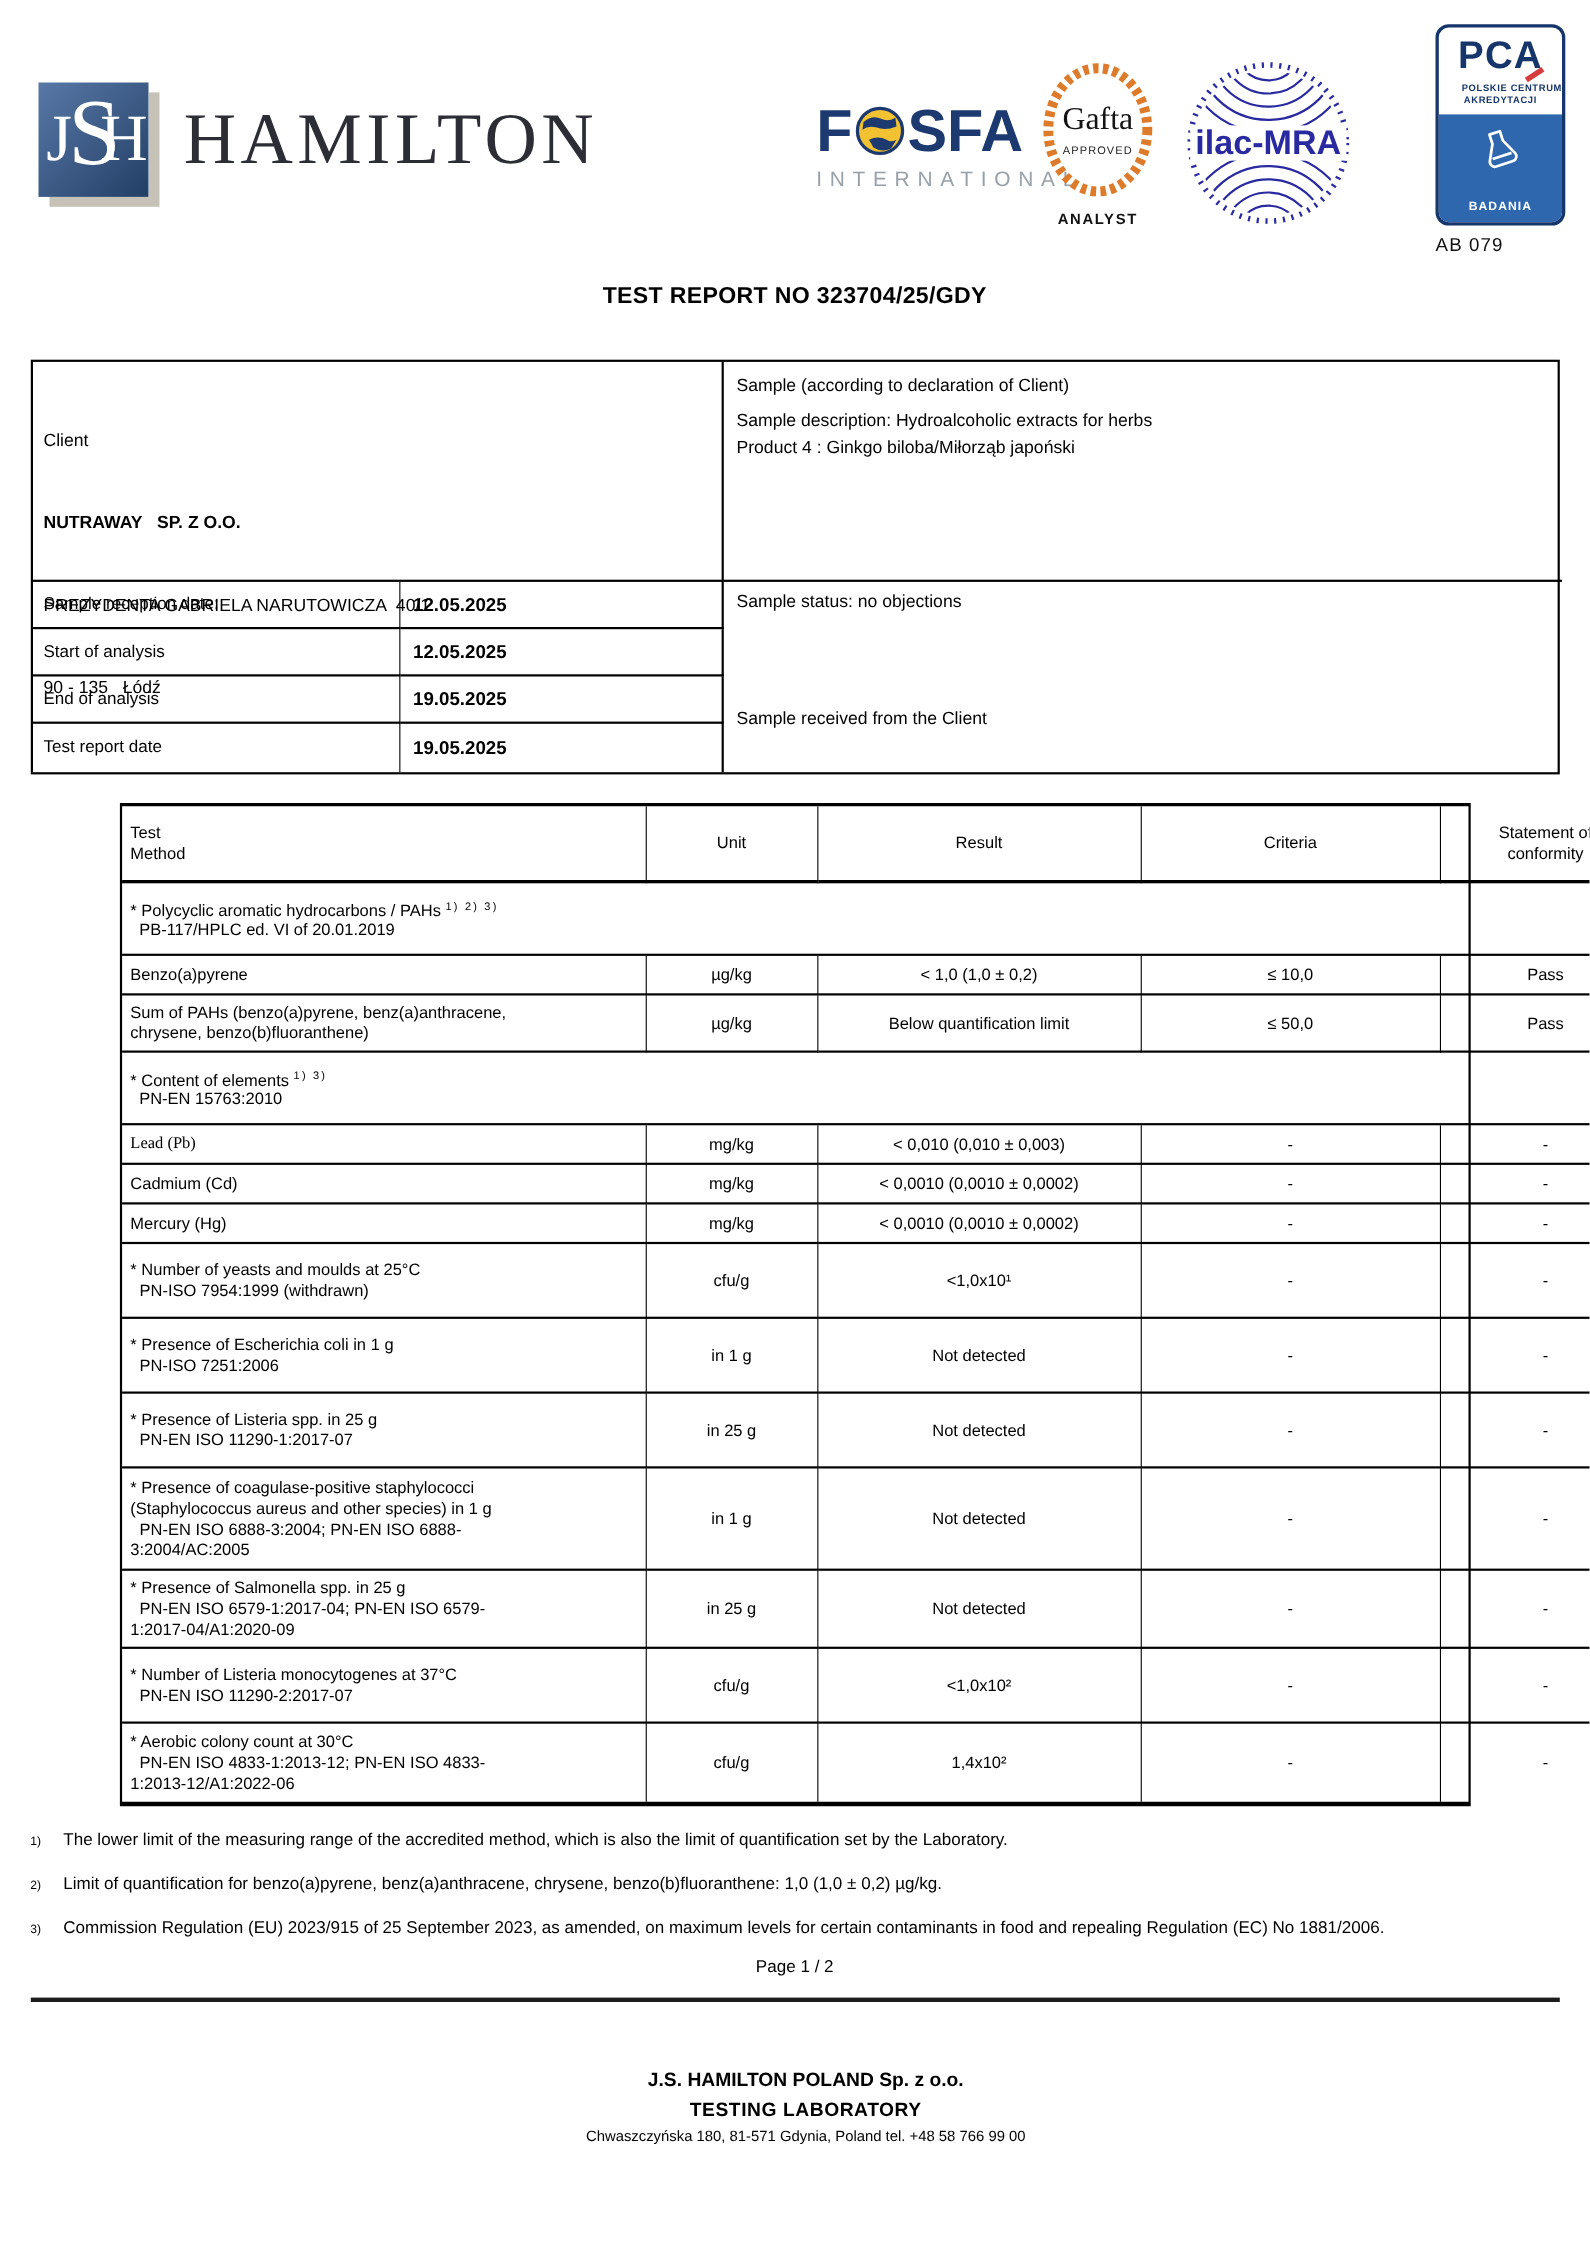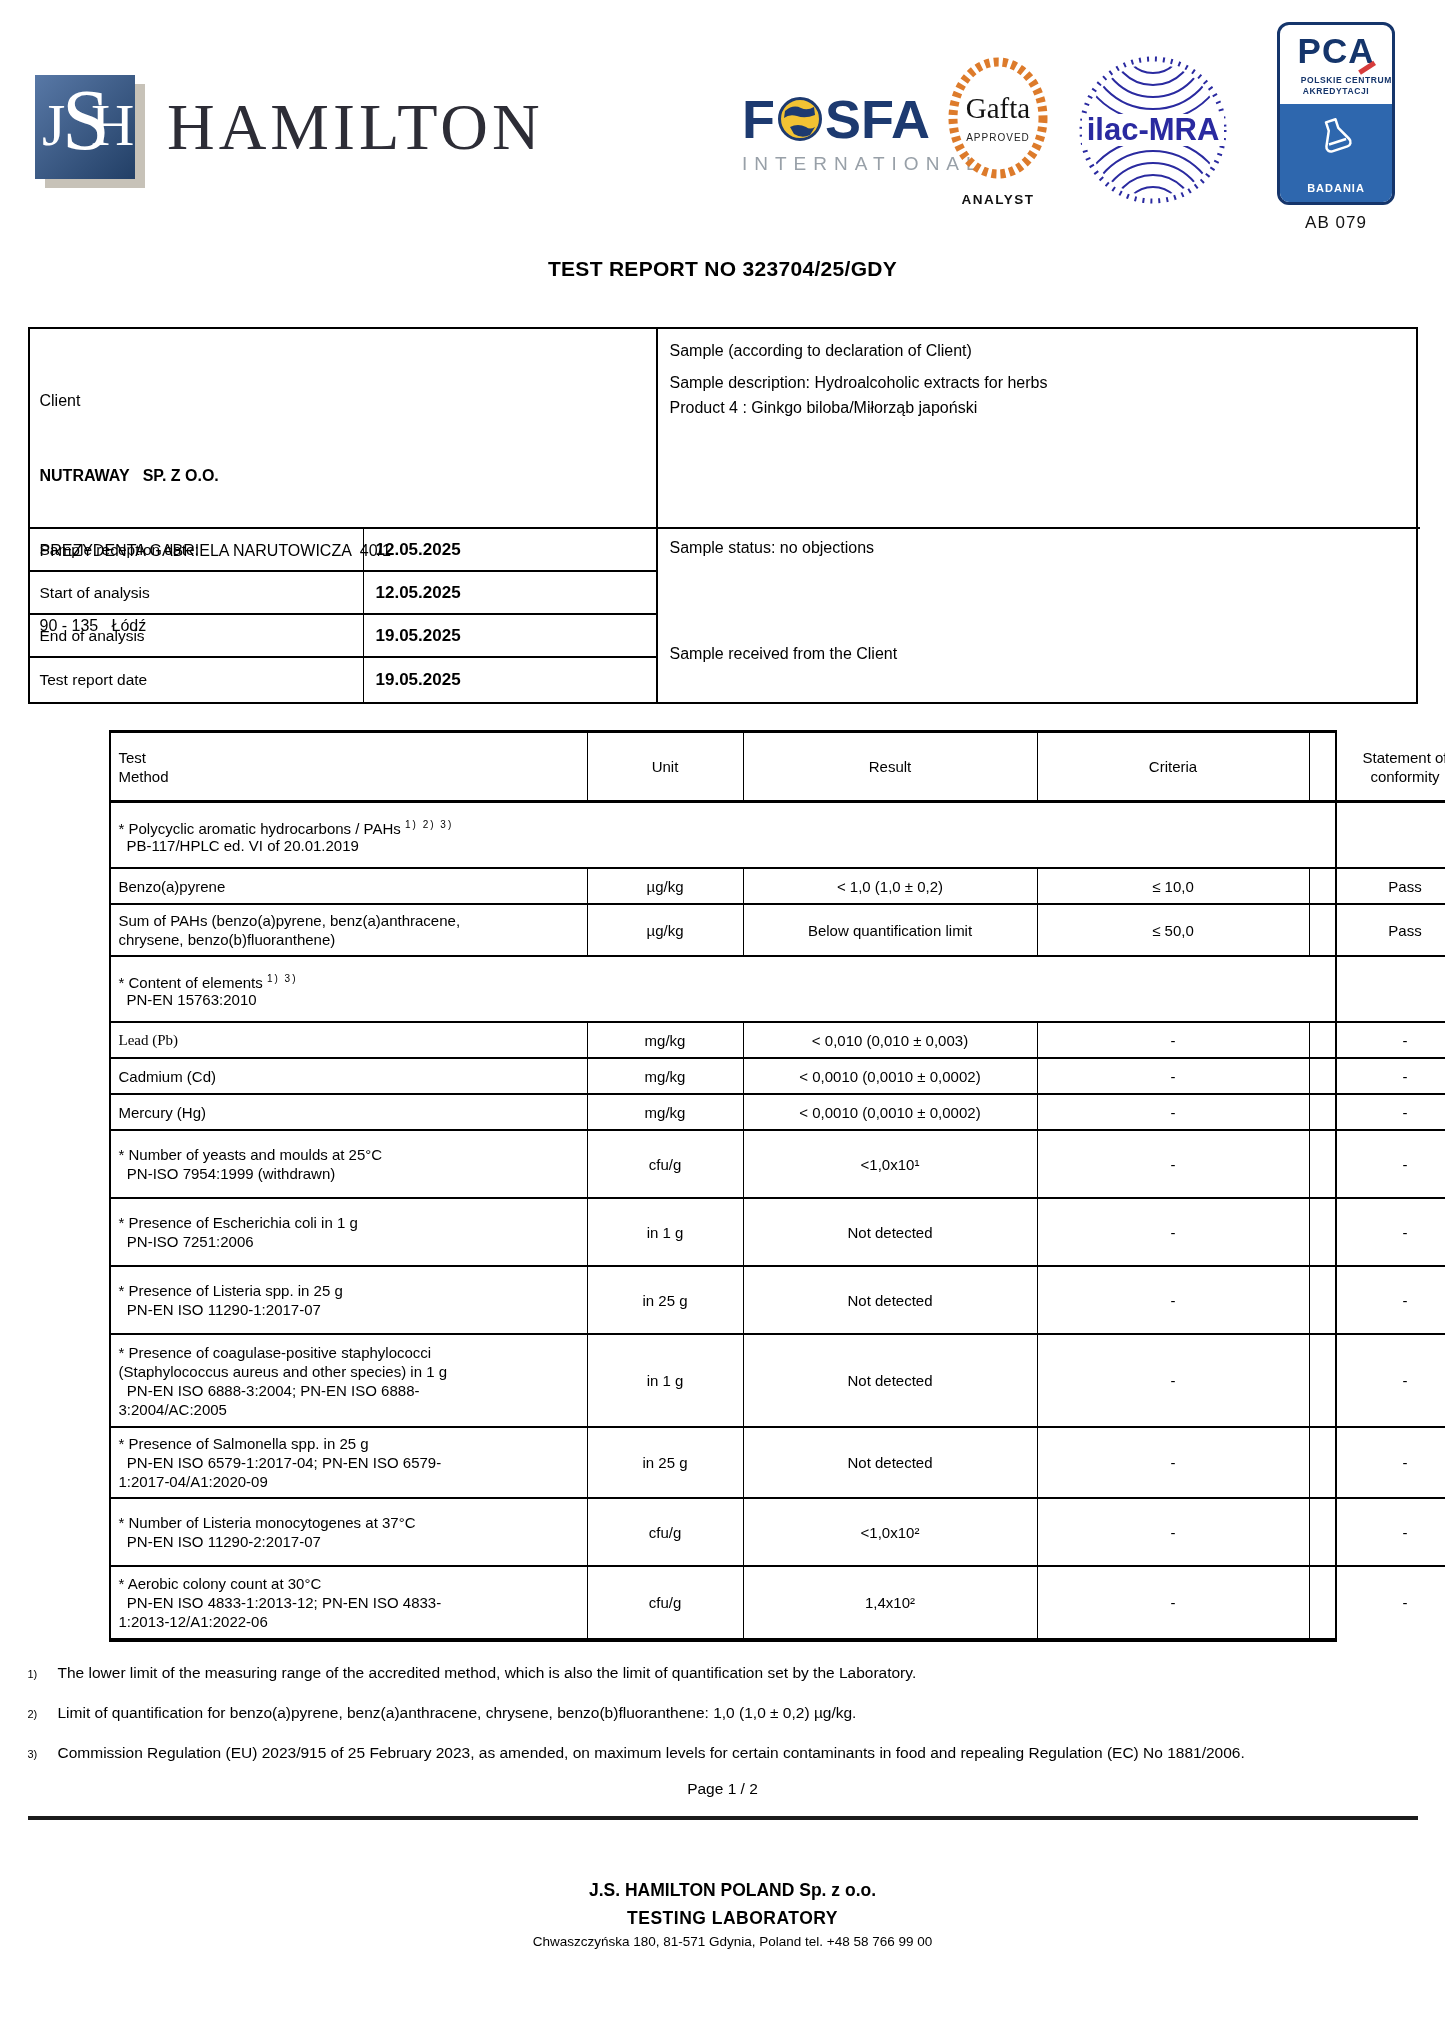--- a/index.html
+++ b/index.html
@@ -34,21 +34,21 @@
   .gafta-circle svg { position:absolute; inset:0; }
   .gafta-name { position:absolute; left:0; right:0; top:36px; font-family:"Liberation Serif", serif; font-size:29px; color:#141414; }
   .gafta-approved { position:absolute; left:0; right:0; top:76px; font-size:10px; letter-spacing:1px; color:#222; }
   .gafta-analyst { margin-top:10px; font-size:13.5px; font-weight:bold; letter-spacing:1.5px; color:#111; }
 
   .ilac { position:absolute; left:1078px; top:55px; width:150px; height:150px; }
 
   .pca-wrap { position:absolute; left:1277px; top:22px; width:118px; text-align:center; }
   .pca-badge {
     width:118px; height:183px; border:3px solid var(--pca-navy); border-radius:12px;
-    background:#fff; overflow:hidden; display:flex; flex-direction:column;
+    background:#fff; overflow:hidden; display:flex; flex-direction:column;margin-left:28px;
   }
   .pca-word { margin-top:8px; font-size:35px; font-weight:bold; letter-spacing:1px; line-height:1; color:var(--pca-navy); }
   .pca-a { position:relative; display:inline-block; }
   .pca-a::after { content:""; position:absolute; right:-2px; bottom:3px; width:18px; height:5px;
                   background:var(--pca-red); transform:rotate(-33deg); transform-origin:right bottom; }
   .pca-sub { font-size:8.5px; font-weight:bold; letter-spacing:0.6px; line-height:11px; color:var(--pca-navy); }
   .pca-sub.first { margin-top:7px;text-align:right; }
   .pca-blue { margin-top:7px; flex:1; background:var(--pca-blue); display:flex; flex-direction:column; align-items:center; }
   .pca-blue svg { margin-top:9px; }
   .pca-badania { margin-top:auto; margin-bottom:8px; font-size:11px; font-weight:bold; letter-spacing:1px; color:#fff; }
@@ -314,21 +314,21 @@
       <div class="footnote">
         <sup class="fn-marker">1)</sup>
         <div class="fn-text">The lower limit of the measuring range of the accredited method, which is also the limit of quantification set by the Laboratory.</div>
       </div>
       <div class="footnote">
         <sup class="fn-marker">2)</sup>
         <div class="fn-text">Limit of quantification for benzo(a)pyrene, benz(a)anthracene, chrysene, benzo(b)fluoranthene: 1,0 (1,0 ± 0,2) µg/kg.</div>
       </div>
       <div class="footnote">
         <sup class="fn-marker">3)</sup>
-        <div class="fn-text">Commission Regulation (EU) 2023/915 of 25 February 2023, as amended, on maximum levels for certain contaminants in food and repealing Regulation (EC) No 1881/2006.</div>
+        <div class="fn-text">Commission Regulation (EU) 2023/915 of 25 September 2023, as amended, on maximum levels for certain contaminants in food and repealing Regulation (EC) No 1881/2006.</div>
       </div>
     </section>
 
   <div class="page-label">Page 1 / 2</div>
 
   <div class="footer-rule"></div>
 
   <footer class="report-footer">
     <div class="f-company">J.S. HAMILTON POLAND Sp. z o.o.</div>
     <div class="f-lab">TESTING LABORATORY</div>

